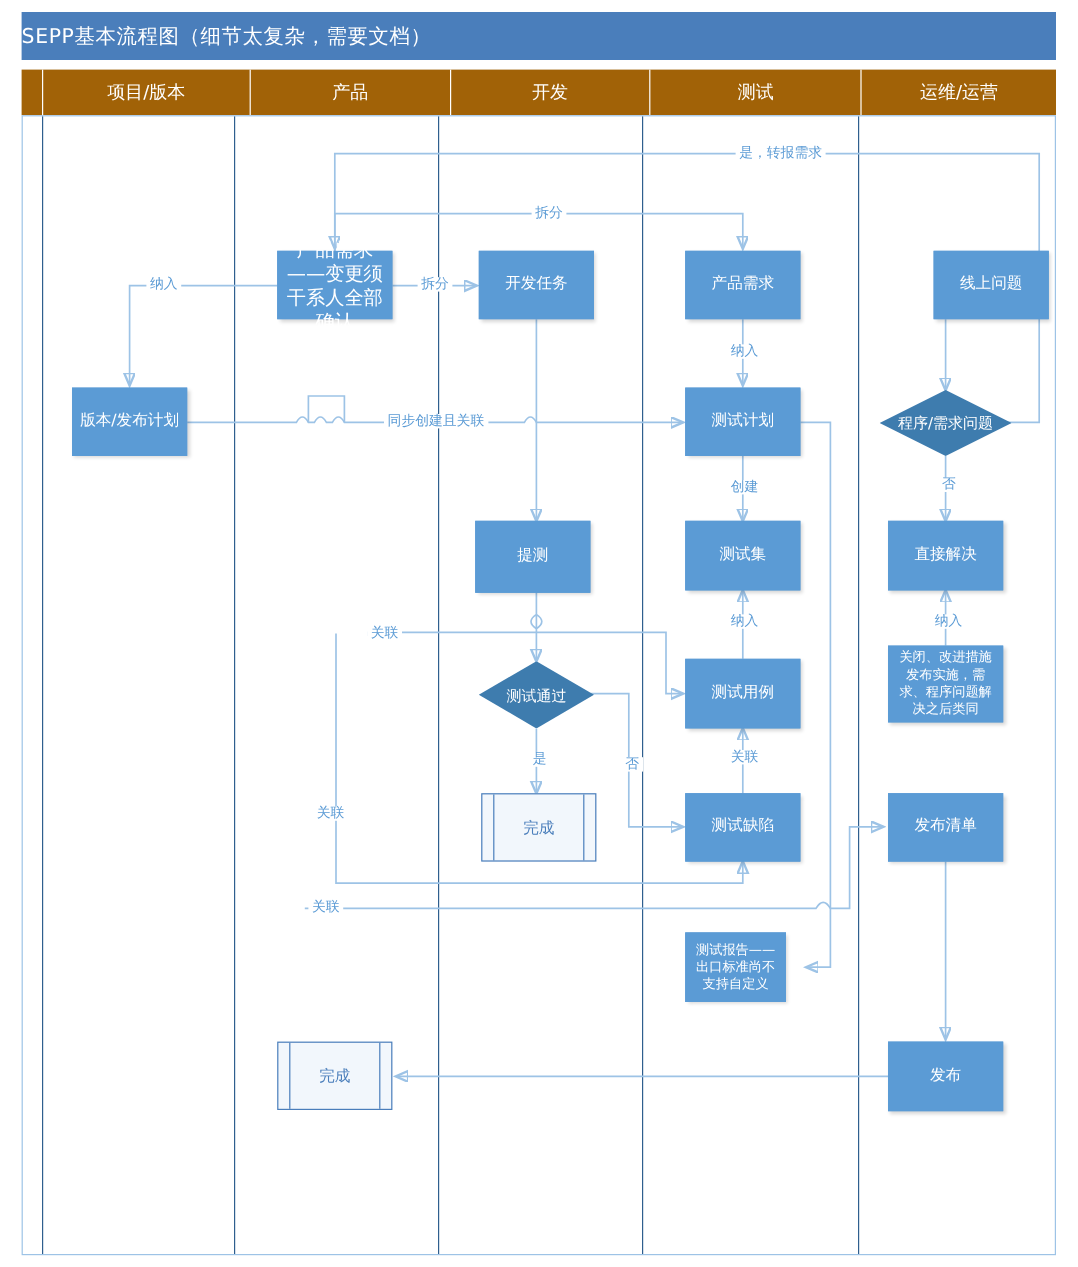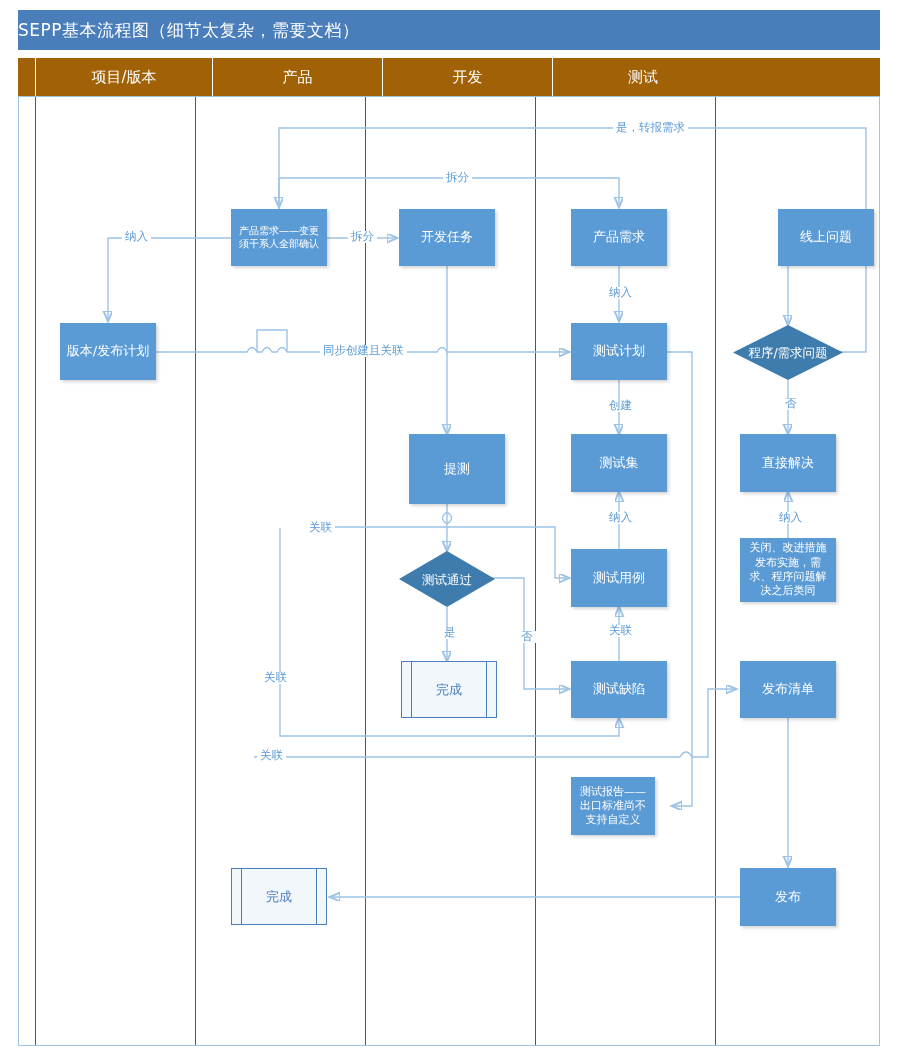--- a/index.html
+++ b/index.html
@@ -27,21 +27,21 @@
 
   
   svg.edges{position:absolute;left:0;top:0;width:898px;height:1056px;overflow:visible;}
   svg.edges path,svg.edges line{fill:none;stroke:#9DC3E6;stroke-width:1.4;}
 
   
   .node{position:absolute;box-sizing:border-box;display:flex;align-items:center;
       justify-content:center;text-align:center;color:#fff;font-size:13px;line-height:1.25;
       background:#5B9BD5;border:1px solid #5B9BD5;
       box-shadow:2px 2px 3px rgba(0,0,0,.16);padding:2px 4px;}
-  .node.small{font-size:10px;}
+  .node.small{font-size:16px;}
   .node.tiny{font-size:11px;line-height:1.3;}
 
   .diamond{position:absolute;display:flex;align-items:center;justify-content:center;
       text-align:center;color:#fff;font-size:12.5px;line-height:1.2;}
   .diamond .dshape{position:absolute;left:0;top:0;width:100%;height:100%;
       background:#3E7CAE;clip-path:polygon(50% 0,100% 50%,50% 100%,0 50%);}
   .diamond .dtxt{position:relative;z-index:2;padding:0 12px;}
 
   
   .predef{position:absolute;box-sizing:border-box;background:#F2F7FC;
@@ -72,20 +72,23 @@
       </div>
     <div class="lane-head" style="width:170px">
         <span>产品</span>
       </div>
     <div class="lane-head" style="width:170px">
         <span>开发</span>
       </div>
     <div class="lane-head" style="width:180px">
         <span>测试</span>
       </div>
+    <div class="lane-head" style="width:165px">
+        <span>运维/运营</span>
+      </div>
   </div>
 
   <div class="lane-body">
     <div class="lane-left-strip"></div>
     <div class="lane-div" style="left:176px"></div>
     <div class="lane-div" style="left:346px"></div>
     <div class="lane-div" style="left:516px"></div>
     <div class="lane-div" style="left:696px"></div>
   </div>
 
@@ -170,21 +173,21 @@
 
   <div class="node" style="left:571px;top:323px;width:96px;height:57px;">
     <span>测试计划</span>
   </div>
 
   <div class="diamond" style="left:733px;top:325px;width:110px;height:55px;">
     <div class="dshape"></div>
     <div class="dtxt">程序/需求问题</div>
   </div>
 
-  <div class="node" style="left:409px;top:434px;width:96px;height:70px;">
+  <div class="node" style="left:396px;top:434px;width:96px;height:60px;">
     <span>提测</span>
   </div>
 
   <div class="node" style="left:571px;top:434px;width:96px;height:58px;">
     <span>测试集</span>
   </div>
 
   <div class="node" style="left:740px;top:434px;width:96px;height:58px;">
     <span>直接解决</span>
   </div>

